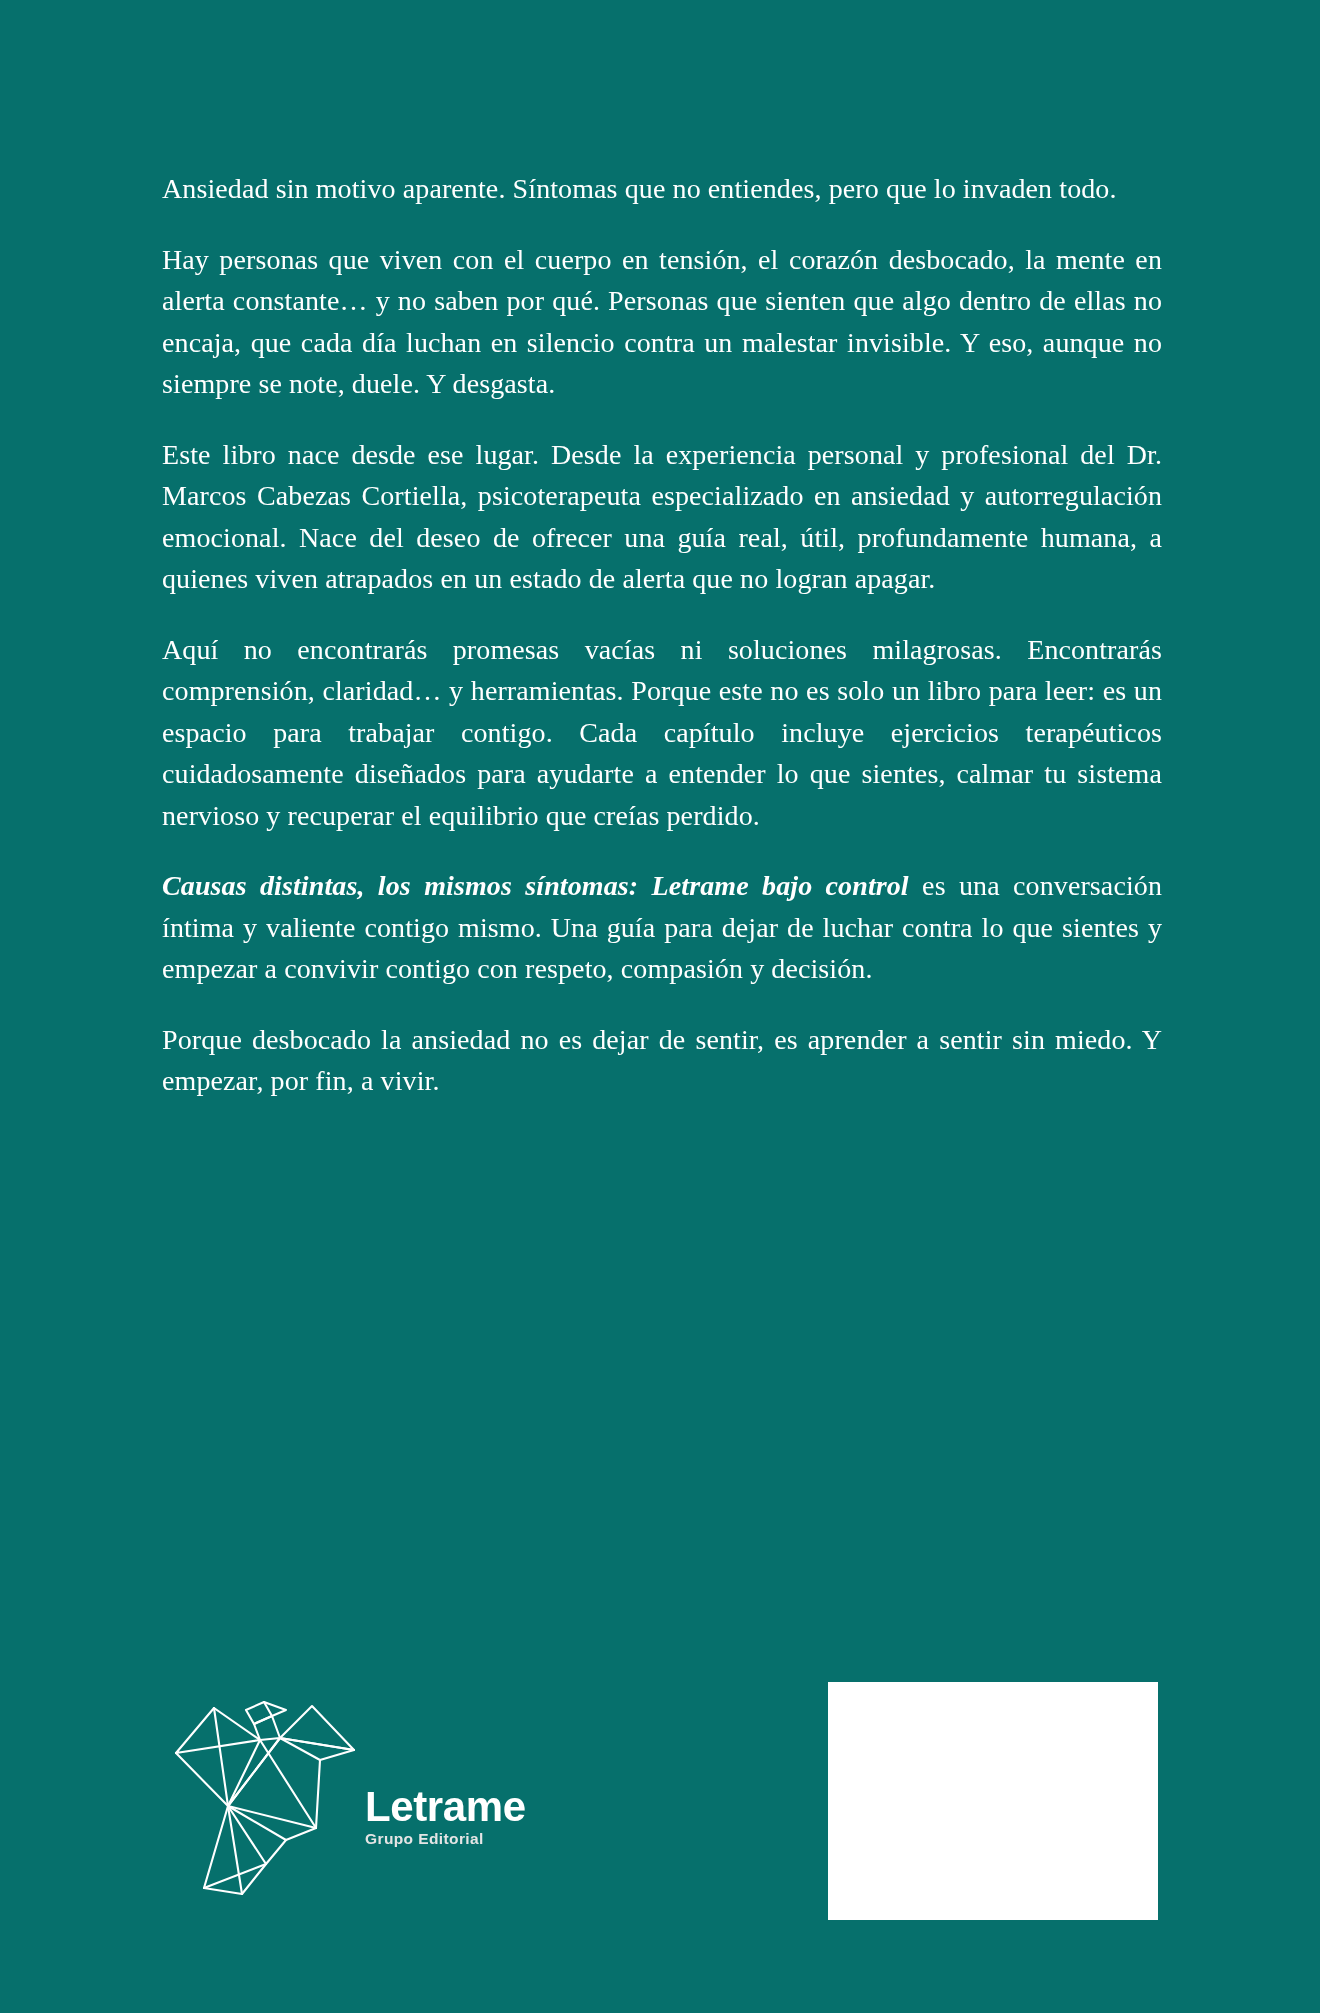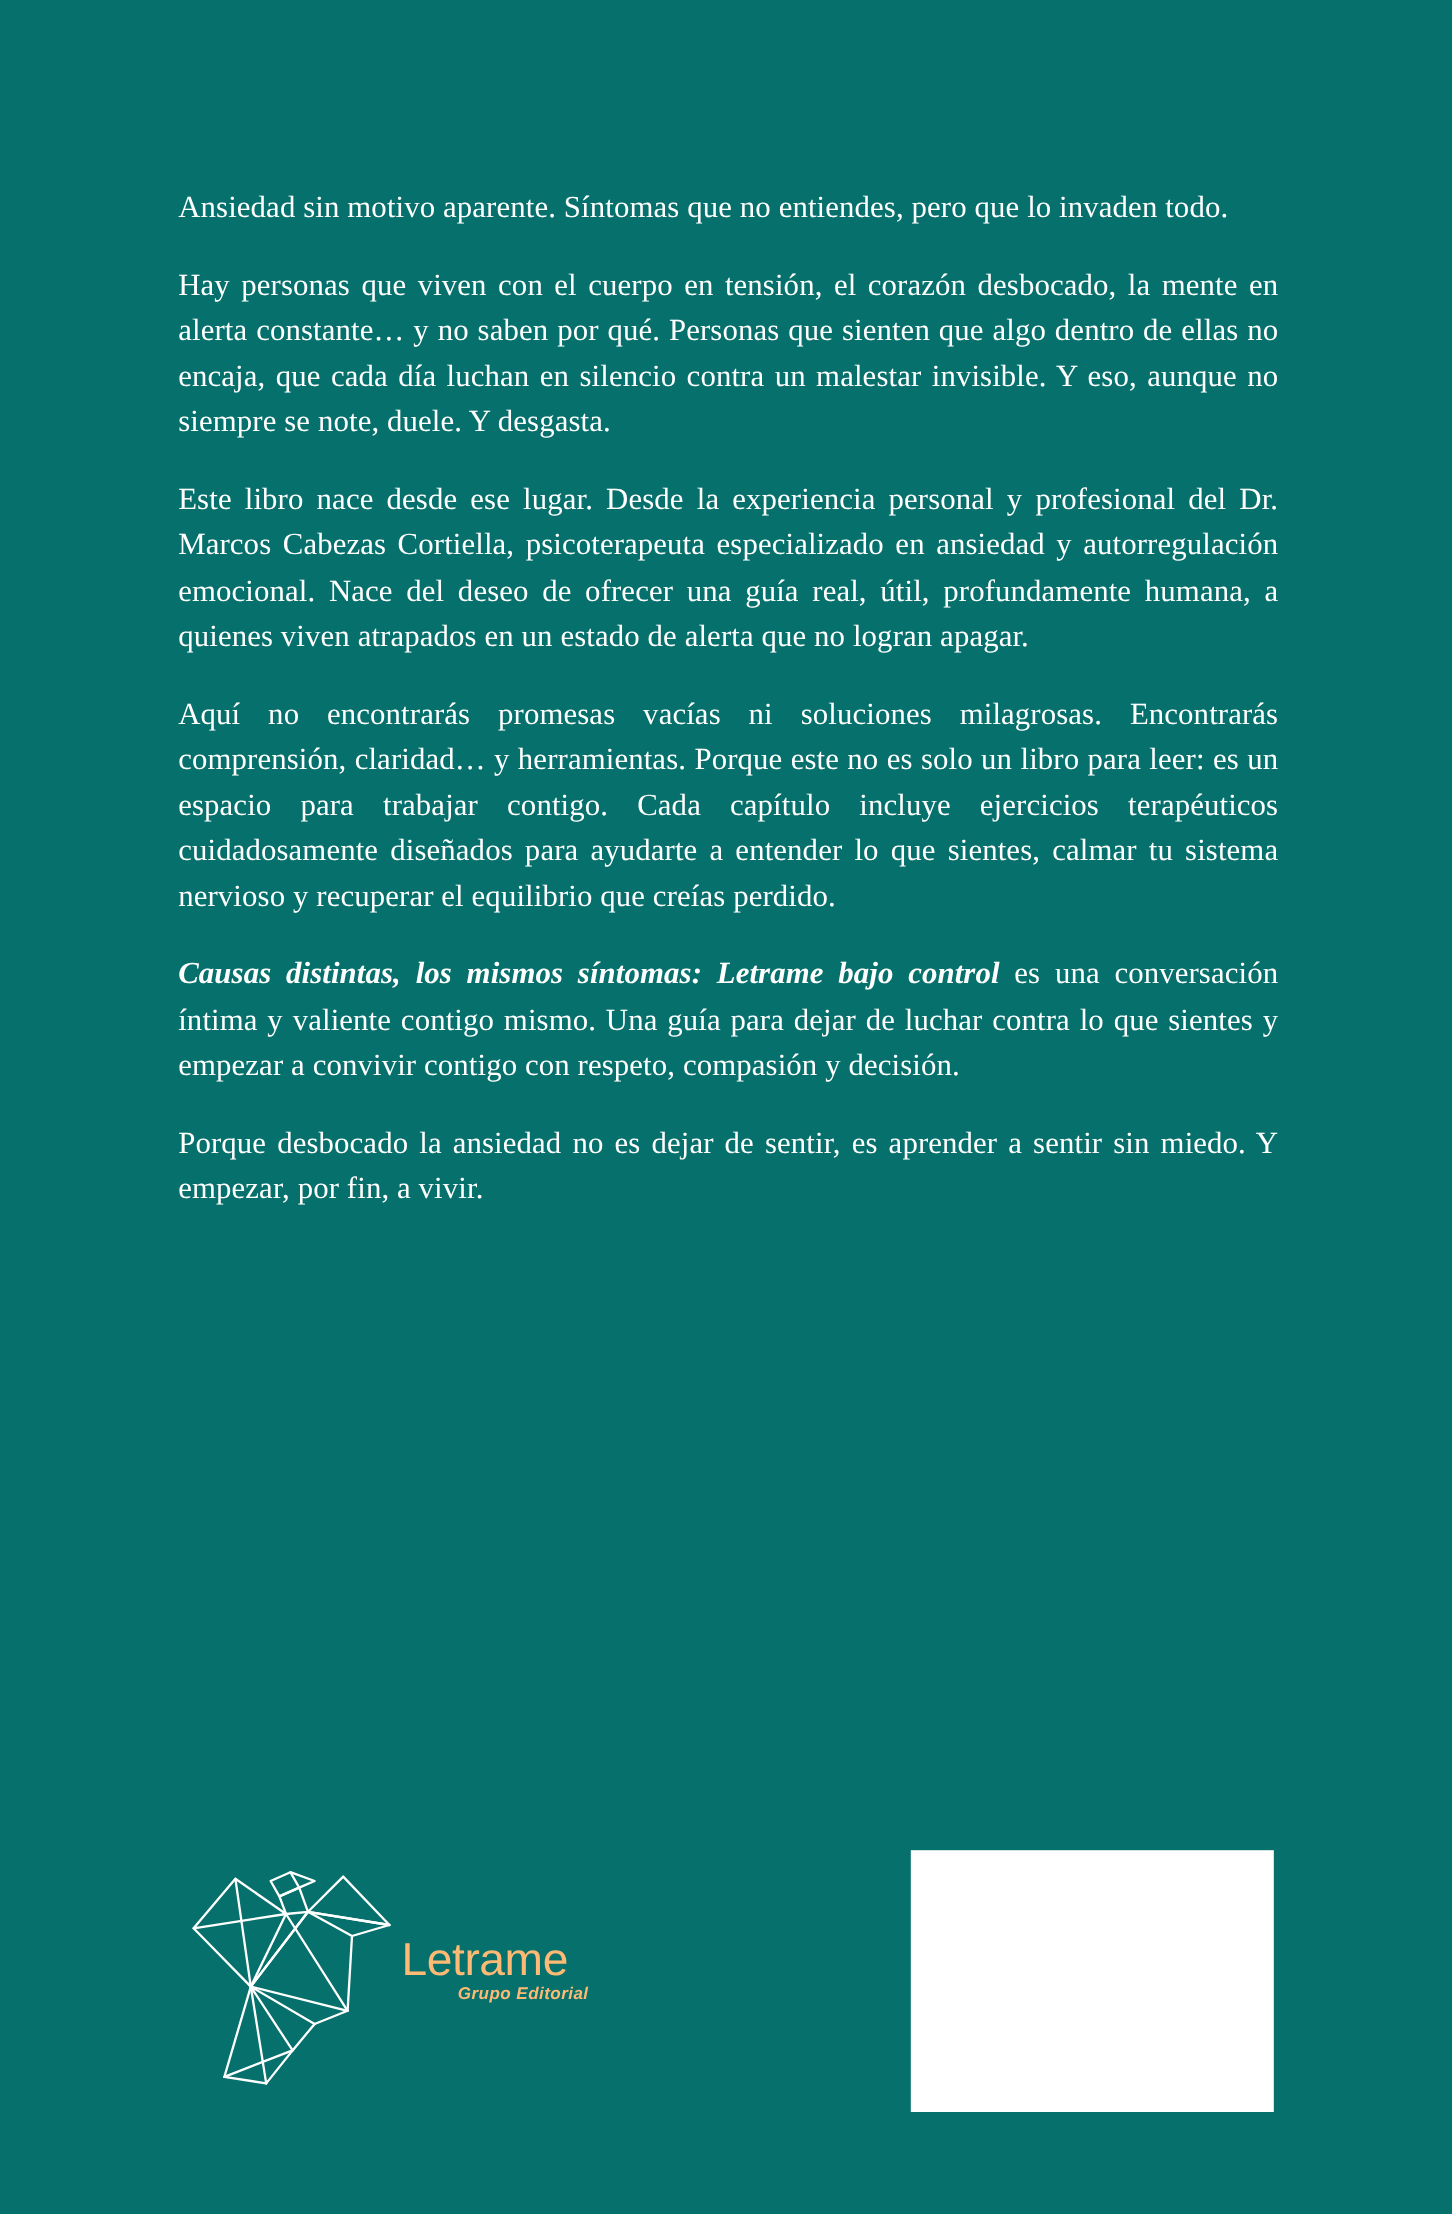--- a/index.html
+++ b/index.html
@@ -58,36 +58,36 @@
     height: 235px;
   }
   .logo-word {
     position: absolute;
     left: 197px;
     top: 72px;
     width: 180px;
   }
   .logo-name {
     font-family: "Liberation Sans", "DejaVu Sans", sans-serif;
-    font-weight: normal;
+    font-weight: bold;
     font-size: 42px;
-    color: #fdba74;
+    color: #ffffff;
     letter-spacing: -0.4px;
     line-height: 42px;
     display: block;
+    margin-top: 26px;
   }
   .logo-tag {
     font-family: "Liberation Sans", "DejaVu Sans", sans-serif;
-    font-style: italic;
     font-weight: bold;
     font-size: 15.5px;
-    color: #fdba74;
+    color: #e5e5e5;
     letter-spacing: 0.4px;
     display: block;
-    text-align: right;
+    text-align: left;
     width: 170px;
     margin-top: 2px;
   }
   
   .barcode-box {
     position: absolute;
     left: 828px;
     top: 1682px;
     width: 330px;
     height: 238px;

